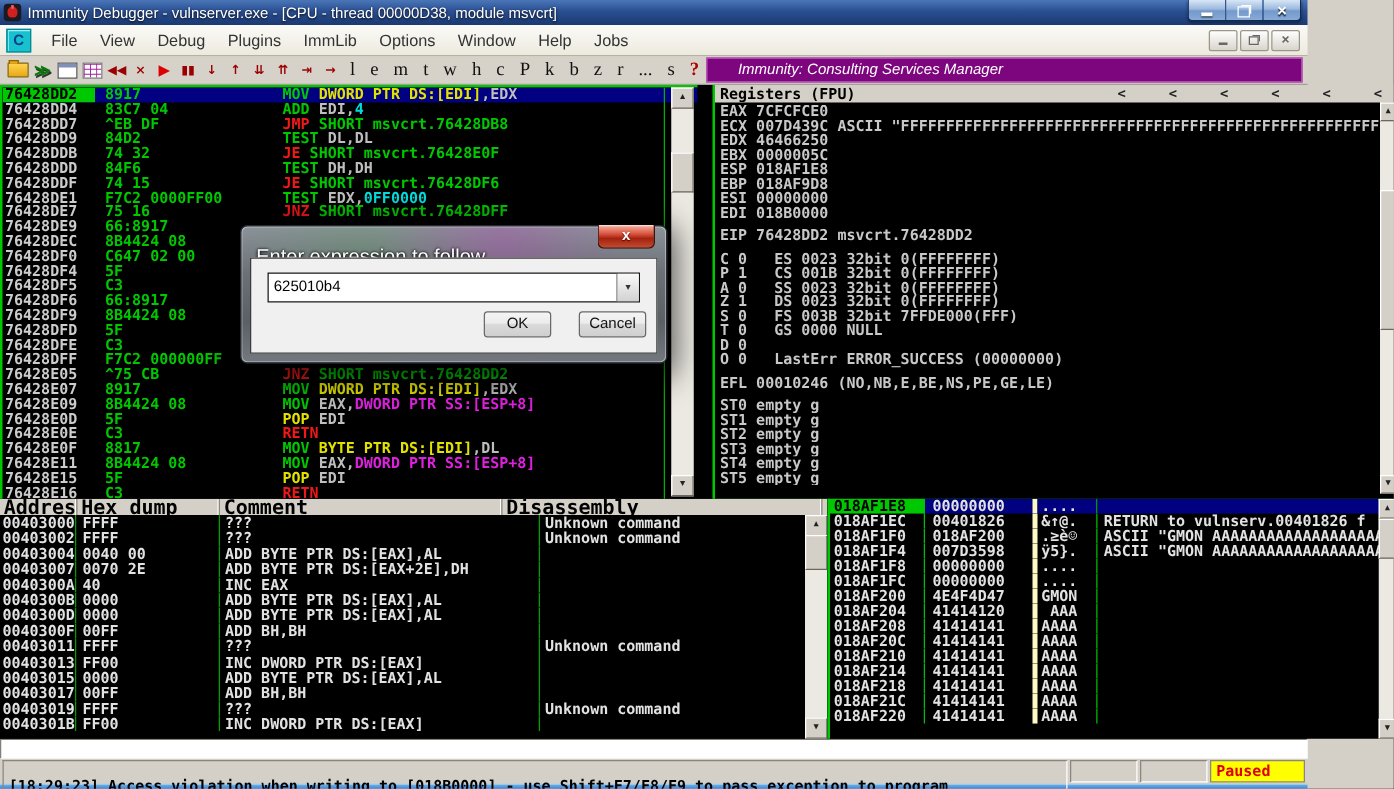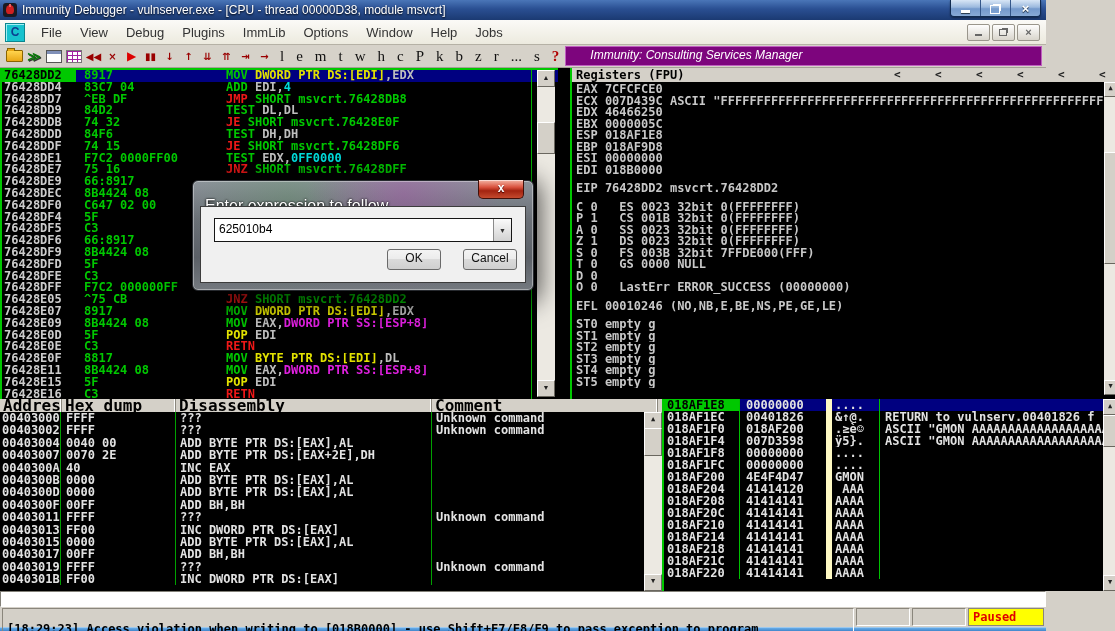--- a/index.html
+++ b/index.html
@@ -84,21 +84,21 @@
   .du-h{width:109px;flex:none;padding-left:5px;border-right:1px solid #00a000;}
   .du-d{width:251px;flex:none;padding-left:4px;border-right:1px solid #00a000;}
   .du-c{flex:1;padding-left:4px;}
 
   
   .stack{left:662px;top:331px;width:453px;height:192px;border-left:2px solid #00c800;}
   .st-row{height:12px;line-height:12px;display:flex;white-space:pre;color:#e2e2e2;overflow:hidden;}
   .st-row.sel .st-v,.st-row.sel .st-ch,.st-row.sel .st-cm{background:#000080;}
   .st-a{width:72px;flex:none;padding-left:3px;border-right:1px solid #00c000;}
   .st-a.esp{background:#00c800;color:#000;}
-  .st-v{width:80px;flex:none;padding-left:6px;border-right:6px solid #fef9c3;}
+  .st-v{width:80px;flex:none;padding-left:6px;border-right:4px solid #fef9c3;}
   .st-ch{width:44px;flex:none;padding-left:3px;border-right:1px solid #00c000;}
   .st-cm{flex:1;padding-left:5px;}
 
   
   .dialog{position:absolute;left:192px;top:112px;width:340px;height:109px;border-radius:6px;border:1px solid #26292e;
     background:radial-gradient(circle at 62% 12%,rgba(170,70,170,.38),transparent 42%),
                radial-gradient(circle at 28% 16%,rgba(70,150,70,.22),transparent 38%),
                linear-gradient(#8d939b,#6b7077 35%,#5b6067 70%,#74797f);
     box-shadow:0 6px 24px 6px rgba(0,0,0,.65),inset 0 0 0 1px rgba(255,255,255,.38);z-index:10;}
   .dlg-title{position:absolute;top:16px;left:12px;color:#fff;font-size:16px;text-shadow:0 1px 3px #000,0 0 2px #000;}
@@ -293,22 +293,22 @@
         <div class="sb-btn" style="top:0;height:13px;line-height:11px;">▲</div>
         <div class="sb-thumb" style="top:70px;height:110px;"></div>
         <div class="sb-btn" style="bottom:0;height:13px;line-height:11px;">▼</div>
       </div>
     </div>
 
     <div class="pane dump">
       <div class="dump-header" id="dump-header">
           <div class="dh-cell" style="width: 58px;">Address</div>
           <div class="dh-cell" style="width: 110px;">Hex dump</div>
+          <div class="dh-cell" style="width: 222px;">Comment</div>
           <div class="dh-cell" style="width: 252px;">Disassembly</div>
-          <div class="dh-cell" style="width: 222px;">Comment</div>
         </div>
       <div class="dump-rows" id="dump-rows">
           <div class="du-row"><div class="du-a">00403000</div><div class="du-h">FFFF</div><div class="du-d">???</div><div class="du-c">Unknown command</div></div>
           <div class="du-row"><div class="du-a">00403002</div><div class="du-h">FFFF</div><div class="du-d">???</div><div class="du-c">Unknown command</div></div>
           <div class="du-row"><div class="du-a">00403004</div><div class="du-h">0040 00</div><div class="du-d">ADD BYTE PTR DS:[EAX],AL</div><div class="du-c"></div></div>
           <div class="du-row"><div class="du-a">00403007</div><div class="du-h">0070 2E</div><div class="du-d">ADD BYTE PTR DS:[EAX+2E],DH</div><div class="du-c"></div></div>
           <div class="du-row"><div class="du-a">0040300A</div><div class="du-h">40</div><div class="du-d">INC EAX</div><div class="du-c"></div></div>
           <div class="du-row"><div class="du-a">0040300B</div><div class="du-h">0000</div><div class="du-d">ADD BYTE PTR DS:[EAX],AL</div><div class="du-c"></div></div>
           <div class="du-row"><div class="du-a">0040300D</div><div class="du-h">0000</div><div class="du-d">ADD BYTE PTR DS:[EAX],AL</div><div class="du-c"></div></div>
           <div class="du-row"><div class="du-a">0040300F</div><div class="du-h">00FF</div><div class="du-d">ADD BH,BH</div><div class="du-c"></div></div>

